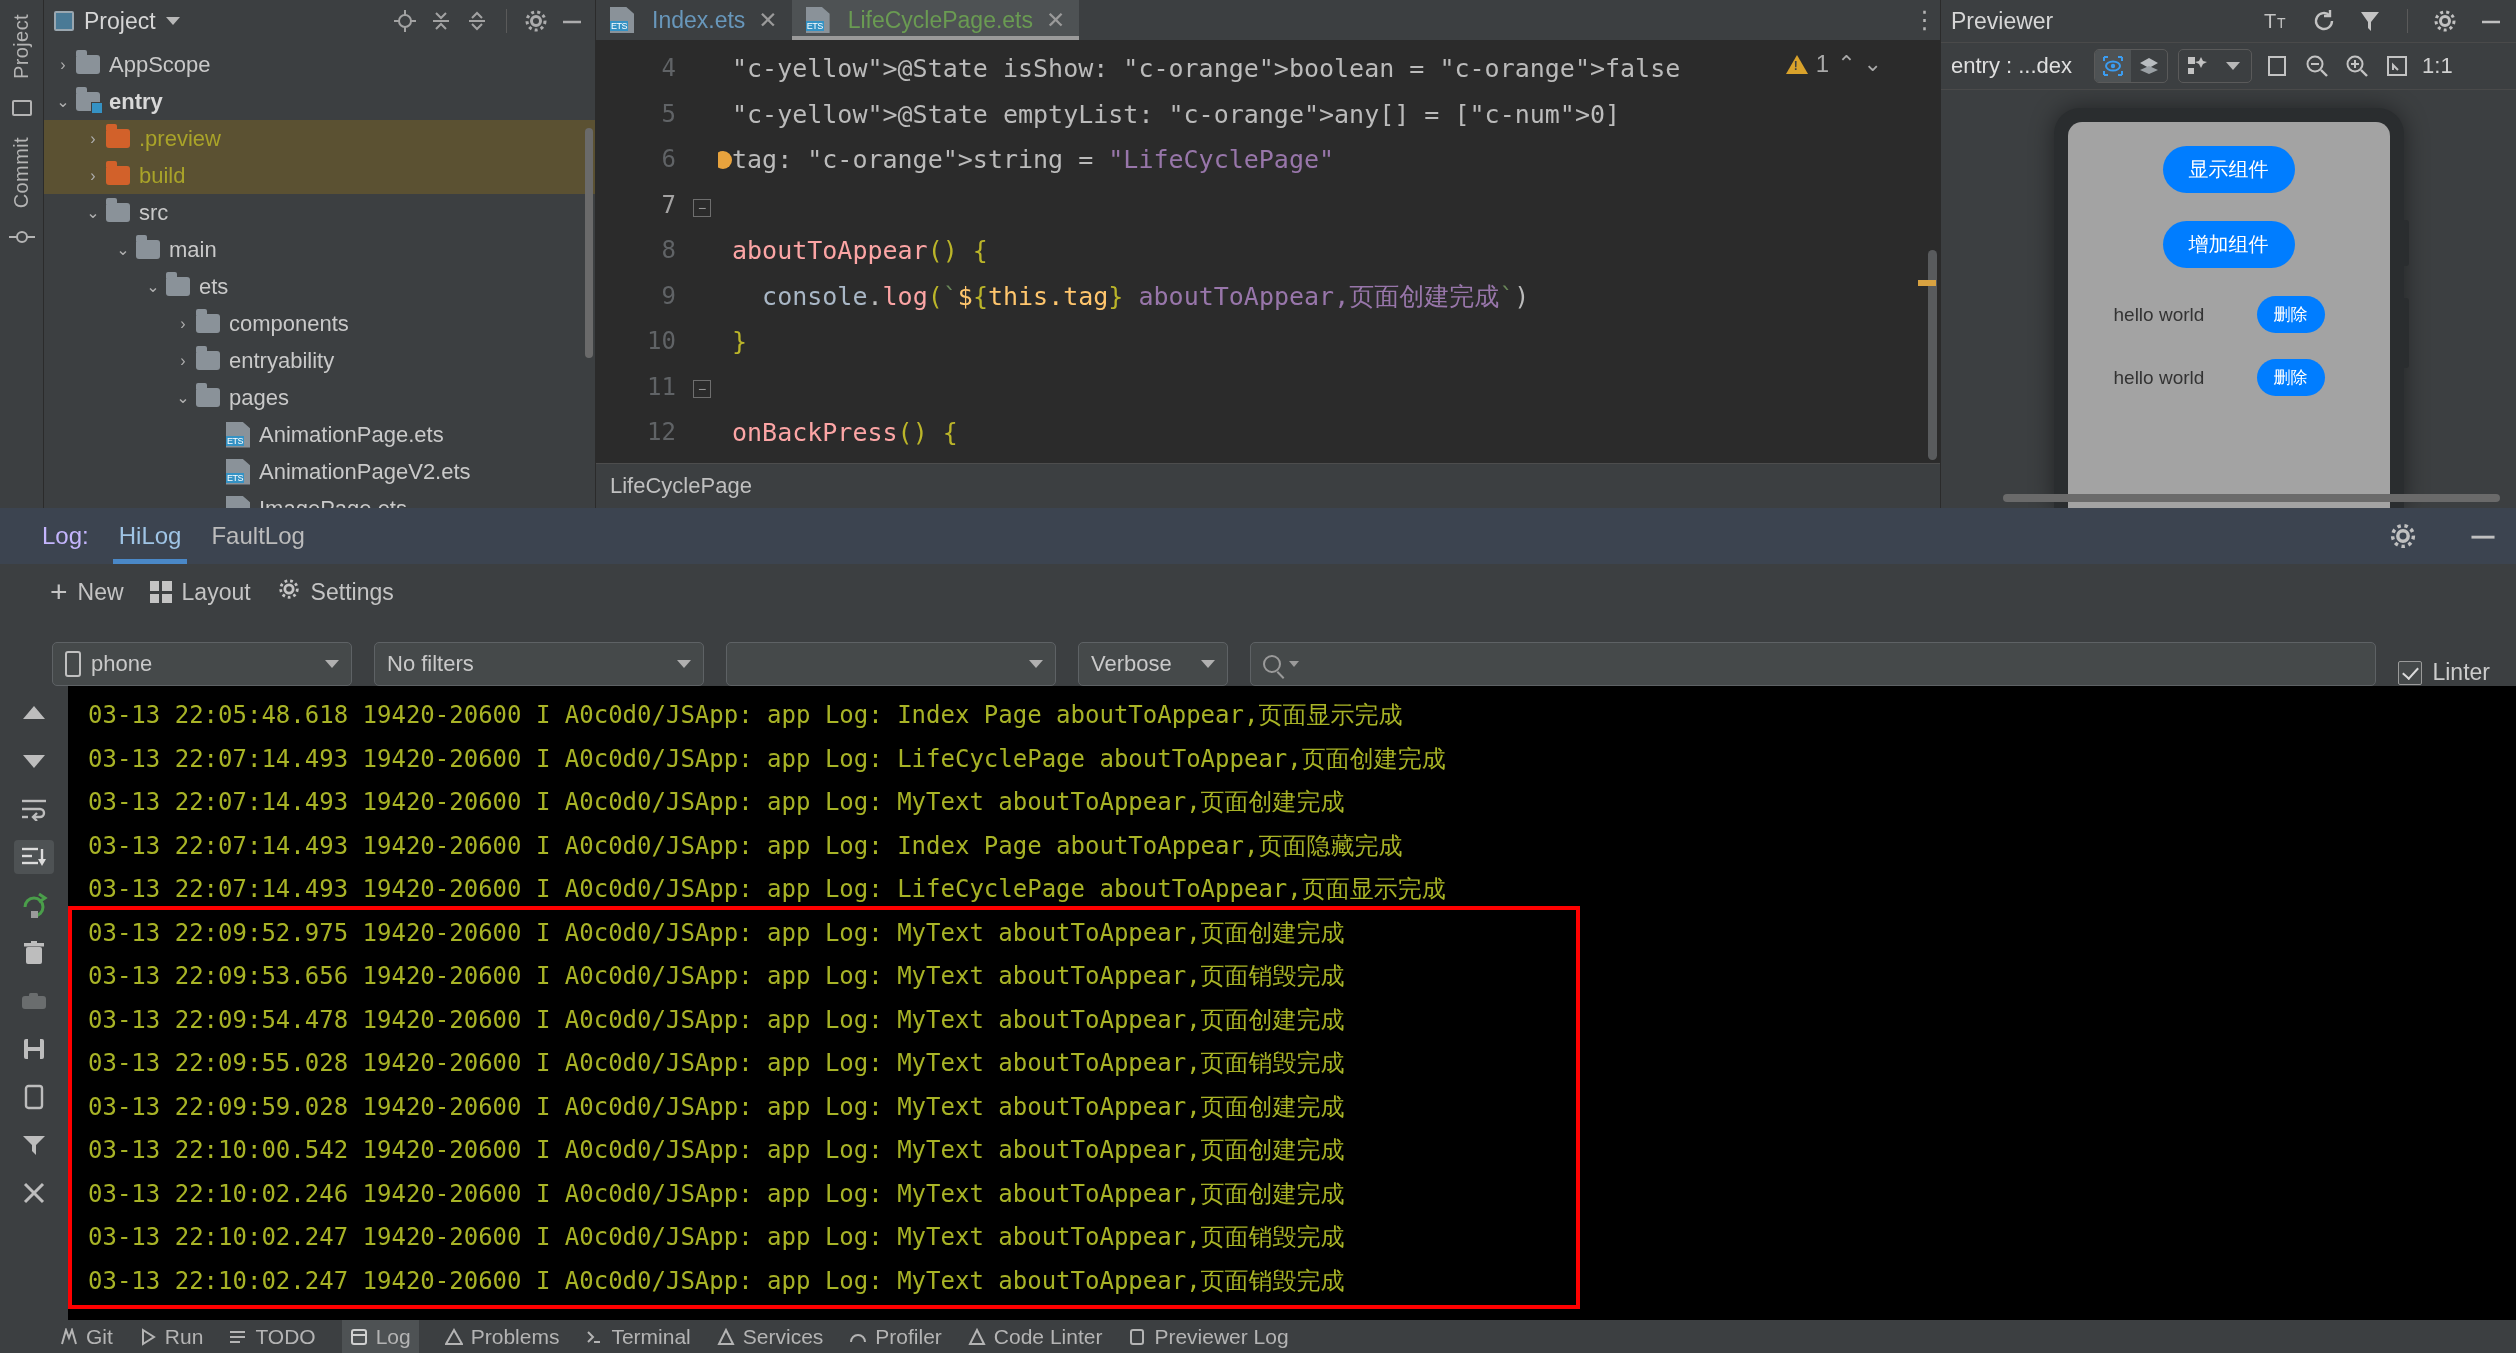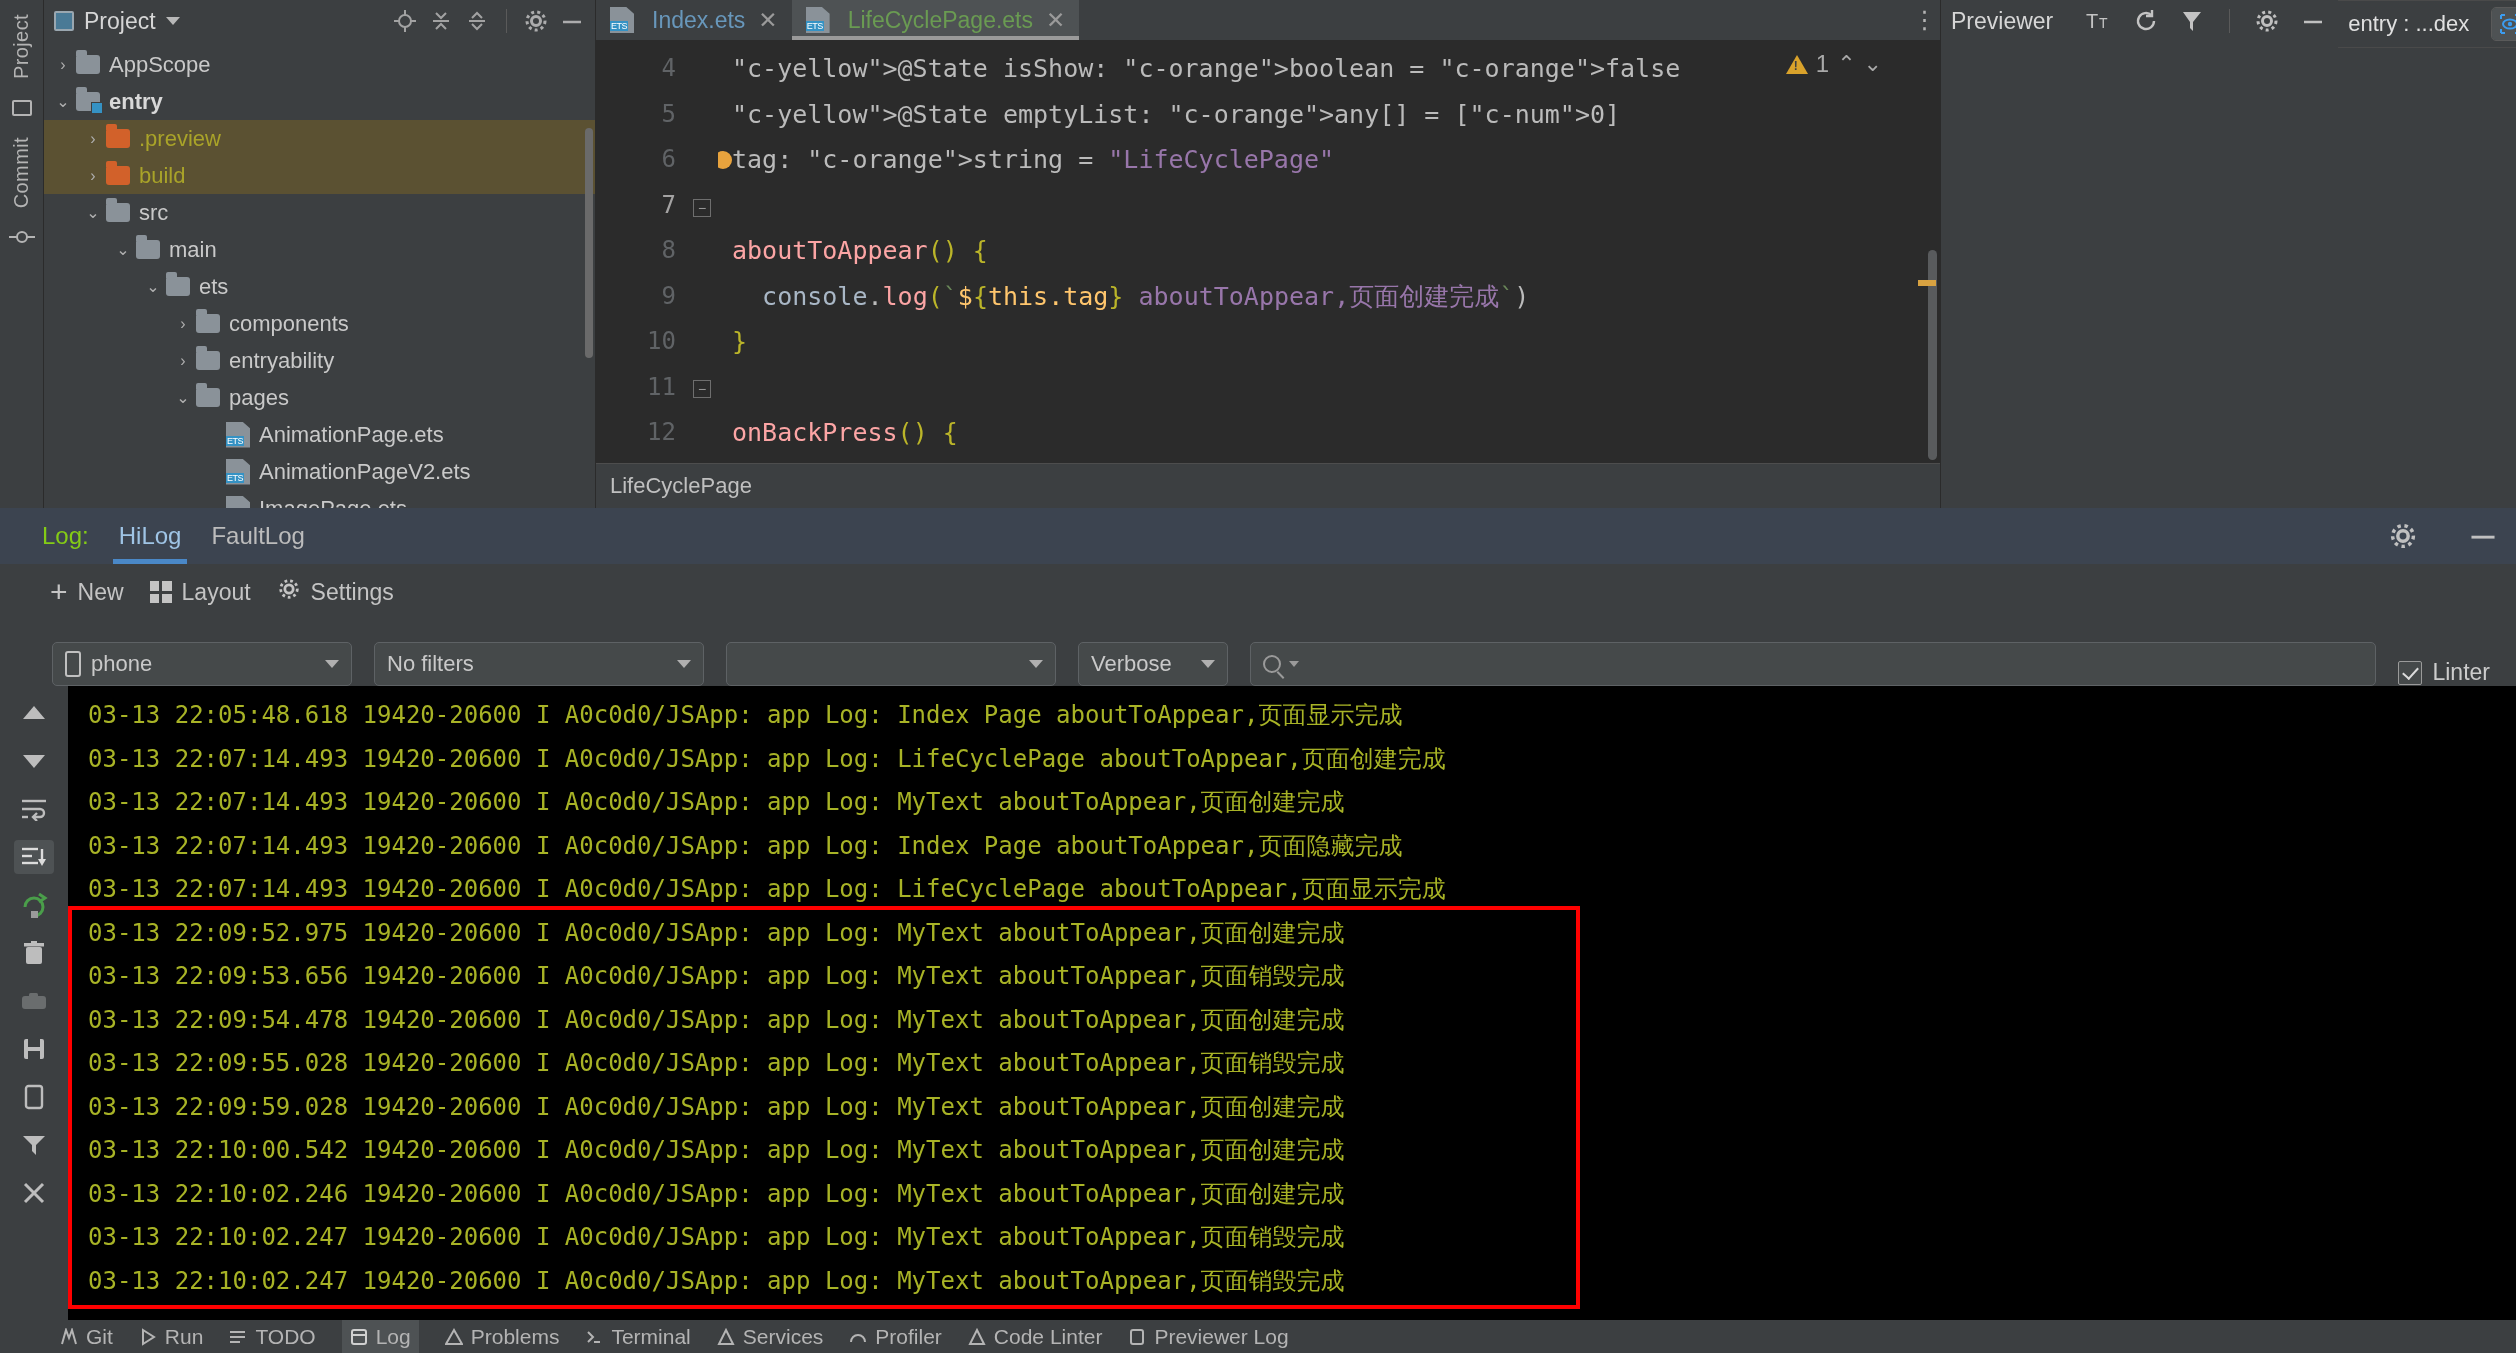--- a/index.html
+++ b/index.html
@@ -96,21 +96,21 @@
   .warn-badge{position:absolute;right:58px;top:10px;display:flex;align-items:center;gap:8px;font-size:24px;color:#a9a9a9;}
   .tri-warn{width:0;height:0;border-left:11px solid transparent;border-right:11px solid transparent;border-bottom:19px solid #d9a22b;position:relative;}
   .tri-warn::after{content:"!";position:absolute;left:-3px;top:4px;color:#3c3f41;font-size:12px;font-weight:bold;}
   .chev{color:#a9a9a9;font-size:22px;}
   .bulb{position:absolute;left:0;top:0;width:18px;height:18px;border-radius:50%;background:#e8a33d;}
   .editor-scroll{position:absolute;right:3px;top:210px;width:9px;height:210px;background:#595b5d;border-radius:5px;}
   .editor-mark{position:absolute;right:4px;top:240px;width:18px;height:6px;background:#d8a241;}
   .breadcrumb{height:45px;background:#3c3f41;display:flex;align-items:center;padding-left:14px;font-size:22px;color:#c0c0c0;border-top:1px solid #4d4d4d;}
 
   
-  .prev-col { width:576px; flex:0 0 576px; background:#3c3f41; display:flex; flex-direction:row; border-left:1px solid #2b2b2b;}
+  .prev-col { width:576px; flex:0 0 576px; background:#3c3f41; display:flex; flex-direction:column; border-left:1px solid #2b2b2b;}
   .prev-header{height:42px;display:flex;align-items:center;padding:0 10px;gap:16px;}
   .prev-title{font-size:23px;color:#d6d6d6;}
   .prev-header .sp{flex:1;}
   .prev-toolbar{height:48px;display:flex;align-items:center;gap:10px;padding:0 10px;background:#3c3f41;border-top:1px solid #4a4a4a;border-bottom:1px solid #4a4a4a;}
   .prev-entry{font-size:22px;color:#e0e0e0;margin-right:12px;white-space:nowrap;}
   .seg{display:flex;border:1px solid #5a5a5a;border-radius:5px;overflow:hidden;}
   .seg > div{width:36px;height:32px;display:flex;align-items:center;justify-content:center;}
   .seg > div.on{background:#4e5254;}
   .tool-ico{width:30px;height:30px;display:flex;align-items:center;justify-content:center;color:#c3c3c3;position:relative;}
   .prev-stage{flex:1;background:#3c3f41;position:relative;display:flex;justify-content:center;padding-top:18px;overflow:hidden;}
@@ -121,21 +121,21 @@
   .hm-btn{background:#007dff;color:#fff;border-radius:24px;padding:10px 26px;font-size:20px;margin-bottom:28px;}
   .hm-row{display:flex;align-items:center;gap:28px;margin-bottom:26px;width:230px;justify-content:flex-start;}
   .hm-txt{color:#333;font-size:19px;width:115px;}
   .hm-del{background:#007dff;color:#fff;border-radius:20px;padding:7px 17px;font-size:17px;}
   .prev-hscroll{position:absolute;left:62px;right:16px;bottom:6px;height:8px;background:#6a6a6a;border-radius:4px;}
 
   
   .log-region{flex:1;display:flex;flex-direction:column;background:#3c3f41;min-height:0;}
   .log-tabbar{height:56px;background:#3c4450;display:flex;align-items:center;padding-left:42px;gap:30px;position:relative;}
   .log-tabbar .lt{font-size:24px;color:#bcbcbc;position:relative;height:56px;display:flex;align-items:center;}
-  .log-tabbar .lt.lbl{color:#84cc16;}
+  .log-tabbar .lt.lbl{color:#c4b5fd;}
   .log-tabbar .lt.active{color:#9fc4e5;}
   .log-tabbar .lt.active::after{content:"";position:absolute;left:-6px;right:-6px;bottom:0;height:5px;background:#4a88c7;}
   .log-tabbar .sp{flex:1;}
   .log-tb-ico{width:34px;height:34px;display:flex;align-items:center;justify-content:center;color:#c3c3c3;margin-right:16px;}
 
   .log-toolbar{height:56px;display:flex;align-items:center;gap:26px;padding-left:50px;background:#3c3f41;}
   .tb-item{display:flex;align-items:center;gap:10px;font-size:23px;color:#c4c4c4;}
   .plus{font-size:30px;color:#c4c4c4;line-height:20px;}
   .layout-ico{width:22px;height:22px;display:grid;grid-template-columns:1fr 1fr;grid-template-rows:1fr 1fr;gap:3px;}
   .layout-ico i{background:#c4c4c4;display:block;}

